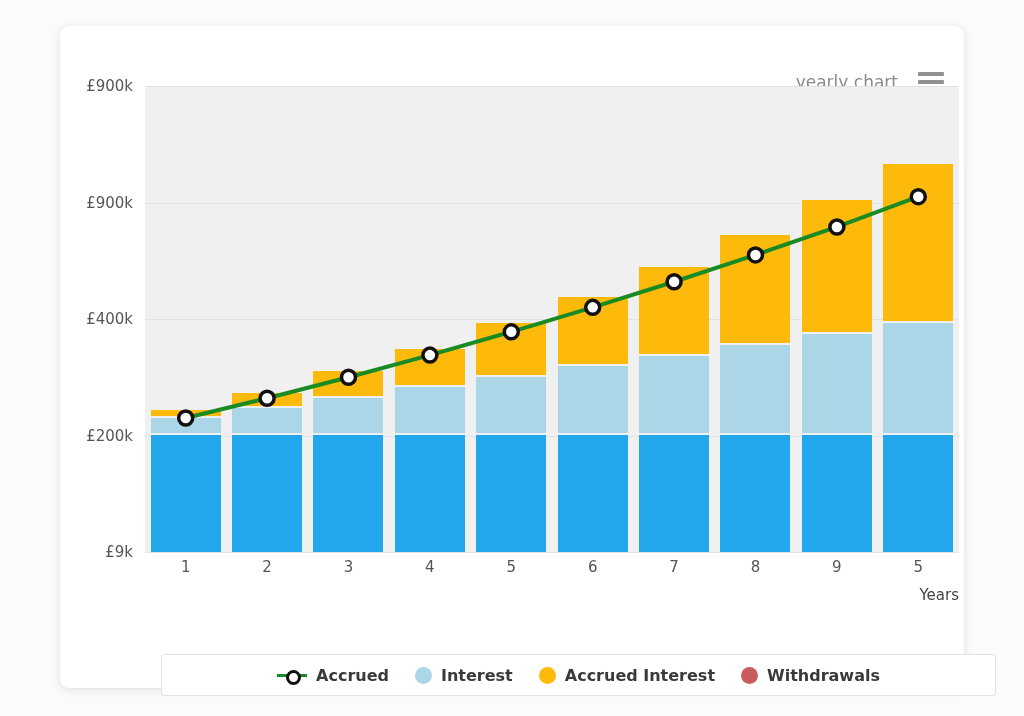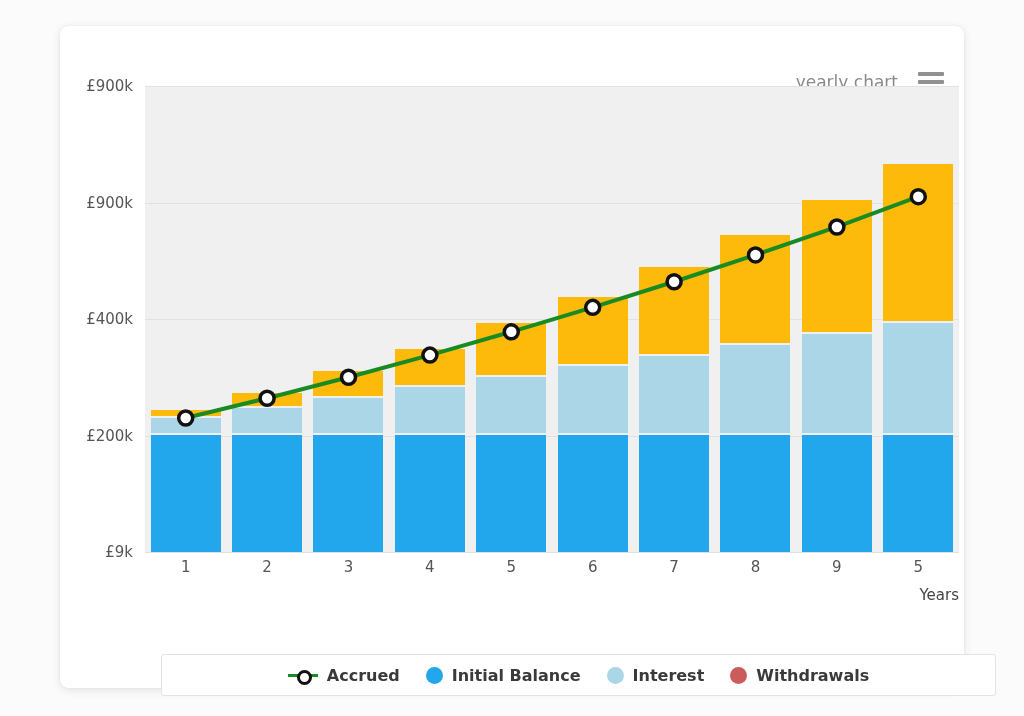--- a/index.html
+++ b/index.html
@@ -143,26 +143,26 @@
 
     <div class="legend" id="legend">
         <div class="legend-item">
           <span class="lline">
             <i></i>
             <b></b>
           </span>
           <span>Accrued</span>
         </div>
         <div class="legend-item">
-          <span class="ldot" style="background: rgb(34, 166, 236);"></span>
-          <span>Initial Balance</span>
+          <span class="ldot" style="background: rgb(170, 214, 232);"></span>
+          <span>Interest</span>
         </div>
         <div class="legend-item">
-          <span class="ldot" style="background: rgb(170, 214, 232);"></span>
-          <span>Interest</span>
+          <span class="ldot" style="background: rgb(253, 186, 11);"></span>
+          <span>Accrued Interest</span>
         </div>
         <div class="legend-item">
           <span class="ldot" style="background: rgb(204, 92, 92);"></span>
           <span>Withdrawals</span>
         </div>
       </div>
   </div>
 </div>
 
 </body></html>

